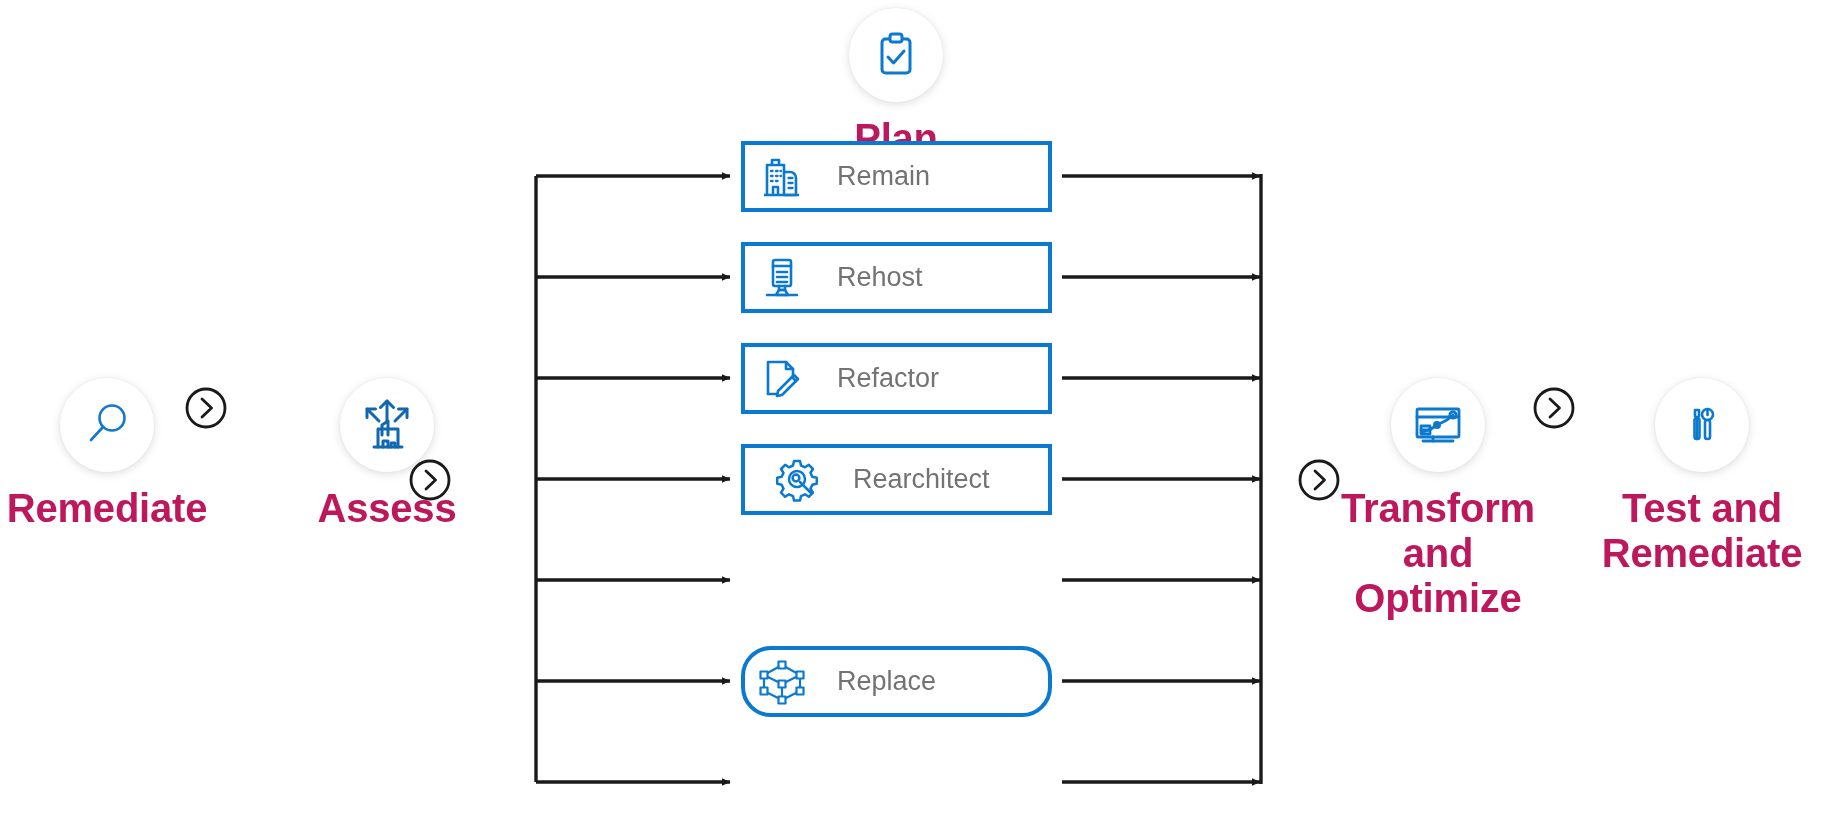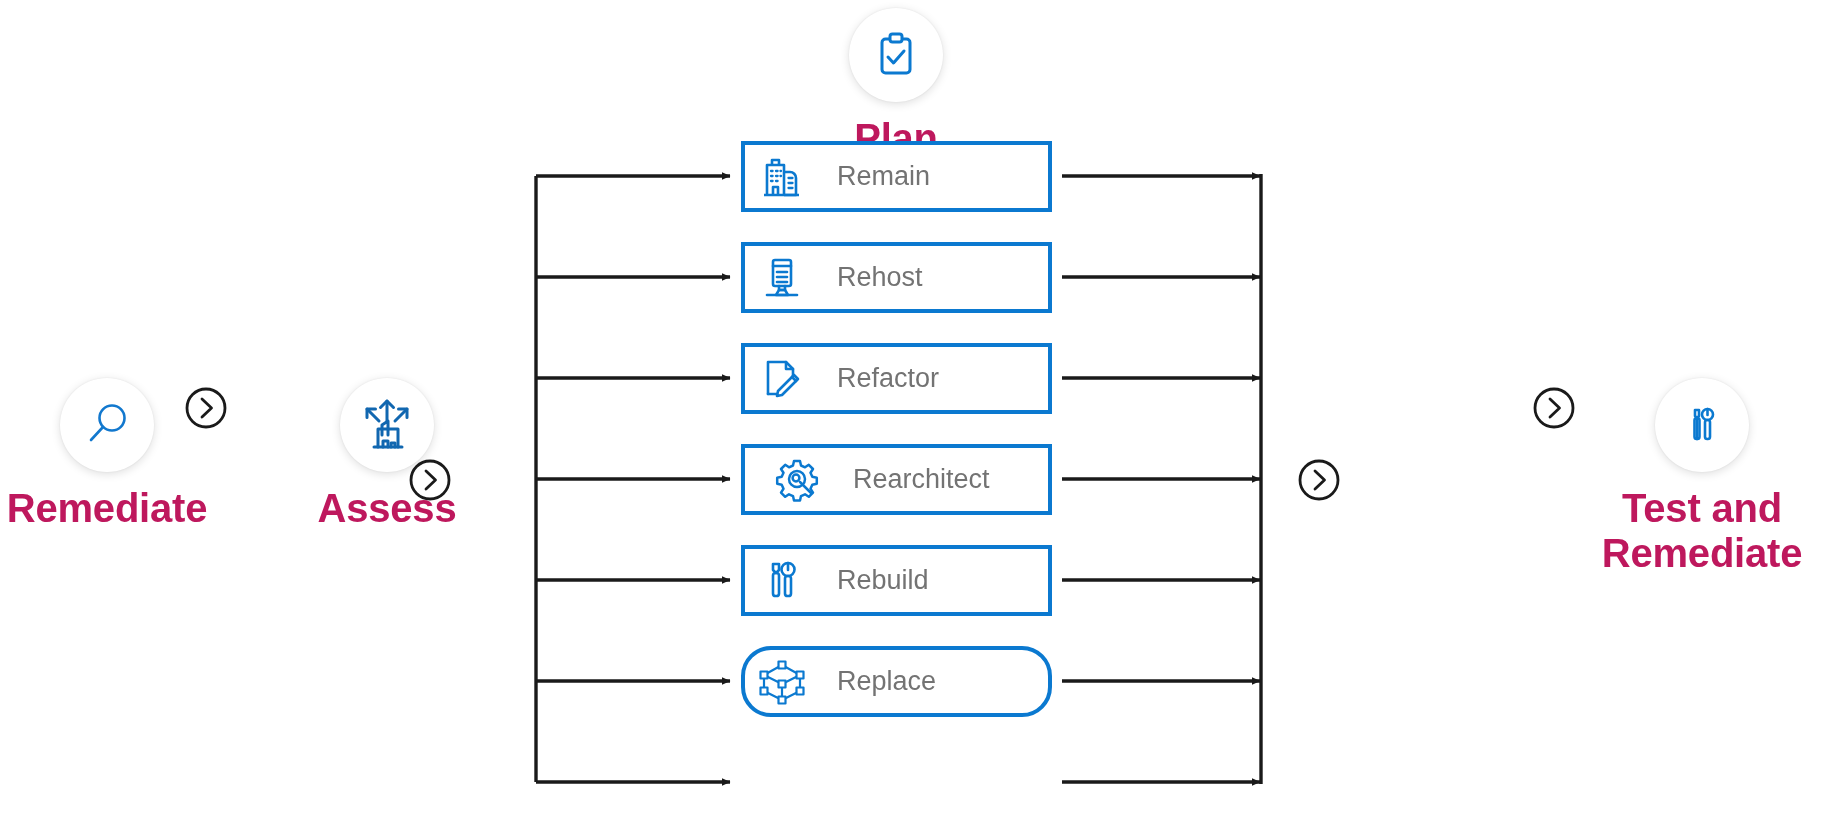--- a/index.html
+++ b/index.html
@@ -188,20 +188,40 @@
     <div class="stage-label">Plan</div>
   </div>
 
   <div class="chev" style="left:1297px; top:458px;">
     <svg width="44" height="44" viewBox="0 0 44 44" fill="none" stroke="#1a1a1a" stroke-width="2.8">
       <circle cx="22" cy="22" r="19"></circle>
       <path d="M18 13 L27.5 22 L18 31" stroke-linecap="round" stroke-linejoin="round"></path>
     </svg>
   </div>
 
+  <div class="stage" style="left:1318px; top:378px;">
+    <div class="bubble">
+      <svg width="58" height="58" viewBox="0 0 58 58" fill="none" stroke="#0B79D0" stroke-width="2.8" stroke-linecap="round" stroke-linejoin="round">
+        <rect x="8" y="13" width="42" height="28" rx="1.5"></rect>
+        <line x1="8" y1="21" x2="50" y2="21"></line>
+        <line x1="14" y1="45" x2="44" y2="45"></line>
+        <line x1="24" y1="41" x2="24" y2="45"></line>
+
+        <path d="M14 36 L22 33 L28 29 L38 24 L44 19"></path>
+        <circle cx="28" cy="29" r="2.6" fill="#0B79D0"></circle>
+        <circle cx="44" cy="19" r="3.2"></circle>
+
+        <rect x="12" y="30" width="9" height="8"></rect>
+        <line x1="12" y1="34" x2="21" y2="34"></line>
+      </svg>
+    </div>
+    <div class="stage-label">Transform
+and
+Optimize</div>
+  </div>
 
   <div class="chev" style="left:1532px; top:386px;">
     <svg width="44" height="44" viewBox="0 0 44 44" fill="none" stroke="#1a1a1a" stroke-width="2.8">
       <circle cx="22" cy="22" r="19"></circle>
       <path d="M18 13 L27.5 22 L18 31" stroke-linecap="round" stroke-linejoin="round"></path>
     </svg>
   </div>
 
   <div class="stage" style="left:1582px; top:378px;">
     <div class="bubble">
@@ -280,32 +300,20 @@
       <svg width="46" height="46" viewBox="0 0 46 46" fill="none" stroke="#0B79D0" stroke-width="2.5" stroke-linecap="round" stroke-linejoin="round">
         <path d="M19 4 h6 l1 4.5 4 1.8 3.8-2.5 4.2 4.2 -2.5 3.8 1.8 4 4.5 1 v6 l-4.5 1 -1.8 4 2.5 3.8 -4.2 4.2 -3.8-2.5 -4 1.8 -1 4.5 h-6 l-1-4.5 -4-1.8 -3.8 2.5 -4.2-4.2 2.5-3.8 -1.8-4 -4.5-1 v-6 l4.5-1 1.8-4 -2.5-3.8 4.2-4.2 3.8 2.5 4-1.8 Z"></path>
         <circle cx="22" cy="22" r="8"></circle>
         <circle cx="21" cy="21" r="3.4"></circle>
         <line x1="25" y1="25" x2="36" y2="36"></line>
       </svg>
     </span>
     <span class="opt-label">Rearchitect</span>
   </div>
 
-  <div class="opt-box" style="top:545px;">
-    <span class="opt-icon">
-      <svg width="46" height="46" viewBox="0 0 46 46" fill="none" stroke="#0B79D0" stroke-width="2.6" stroke-linecap="round" stroke-linejoin="round">
-        <path d="M14 6 L20 6 L20 12 L17 15 L14 12 Z"></path>
-        <rect x="14" y="15" width="6" height="23" rx="2.6"></rect>
-        <path d="M29 5 a6.5 6.5 0 0 1 0 13 a6.5 6.5 0 0 1 0 -13 Z"></path>
-        <line x1="29" y1="5" x2="29" y2="12"></line>
-        <rect x="26" y="18" width="6" height="20" rx="2.6"></rect>
-      </svg>
-    </span>
-    <span class="opt-label">Rebuild</span>
-  </div>
 
   <div class="opt-box" style="top:646px;border-radius:30px;">
     <span class="opt-icon">
       <svg width="48" height="48" viewBox="0 0 48 48" fill="none" stroke="#0B79D0" stroke-width="2.2" stroke-linejoin="round">
         <path d="M24 7 L42 17 L42 33 L24 42 L6 33 L6 17 Z" stroke-width="2.2"></path>
         <path d="M6 17 L24 26 L42 17"></path>
         <line x1="24" y1="26" x2="24" y2="42"></line>
         <g fill="#ffffff">
           <rect x="20.5" y="3.5" width="7" height="7"></rect>
           <rect x="38.5" y="13.5" width="7" height="7"></rect>

